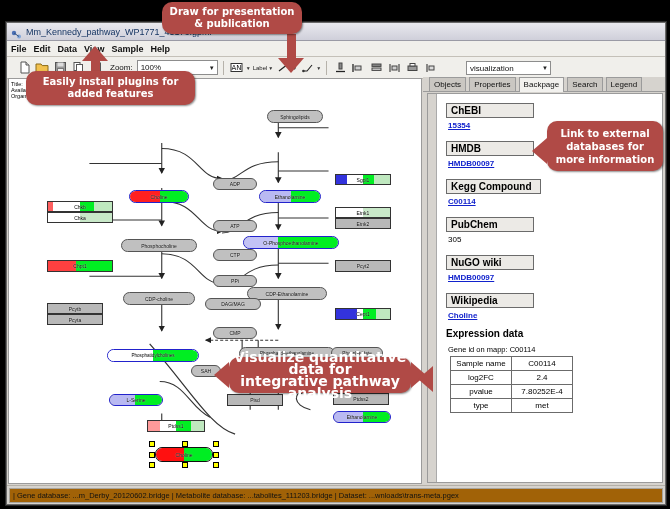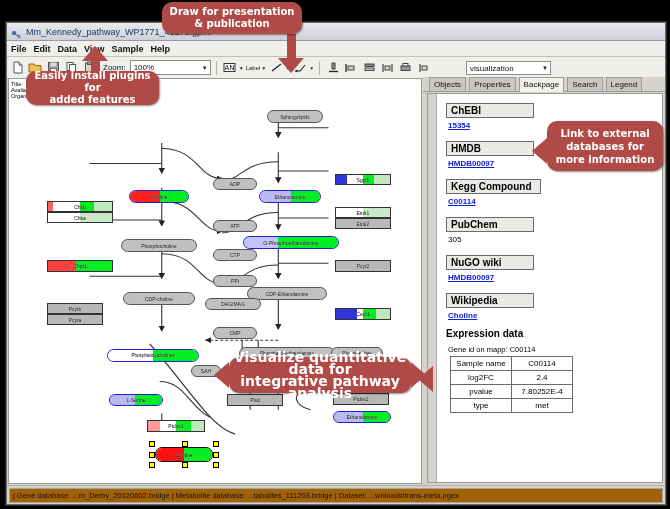--- a/index.html
+++ b/index.html
@@ -12,21 +12,21 @@
   .titlebar{height:17px;background:linear-gradient(#e9e9ee,#cfcfda);border-bottom:1px solid #9a9aa5;
             display:flex;align-items:center;padding:0 4px;}
   .titlebar .tb-icon{width:11px;height:11px;margin-right:4px;position:relative;flex:0 0 auto;}
   .tb-title{font-size:9px;color:#10305f;white-space:nowrap;overflow:hidden;}
 
   .menubar{height:15px;background:#f0efeb;border-bottom:1px solid #c4c0b8;display:flex;align-items:center;
            padding-left:4px;gap:7px;}
   .menubar span{font-size:9px;color:#111;font-weight:bold;cursor:default;}
 
   .toolbar{height:21px;background:#f0efeb;border-bottom:1px solid #bdb9b1;display:flex;align-items:center;
-           padding-left:2px;gap:2px;position:relative;}
+           padding-left:9px;gap:2px;position:relative;}
   .tbtn{width:16px;height:16px;display:flex;align-items:center;justify-content:center;}
   .tsep{width:1px;height:14px;background:#b6b2aa;margin:0 3px;}
   .zoomlbl{font-size:8px;margin:0 2px 0 4px;color:#111;}
   .combo{height:13px;border:1px solid #8d8d8d;background:#fff;display:flex;align-items:center;
          justify-content:space-between;padding:0 2px 0 3px;font-size:8px;color:#111;}
   .combo .cb-arrow{font-size:6px;color:#222;}
   .drop{display:flex;align-items:center;gap:1px;}
   .drop .arrow{font-size:5px;color:#333;}
 
   
@@ -521,21 +521,21 @@
 
   <div class="callout" style="left:162px;top:2px;width:140px;height:32px;font-size:10px;line-height:12px;">
     <span>
       <span>Draw for presentation</span><br>
       <span>&amp; publication</span>
     </span>
   </div>
   <div class="ar-stem" style="left:287px;top:34px;width:9px;height:26px;"></div>
   <div class="ar-down" style="left:278px;top:58px;"></div>
 
-  <div class="callout" style="left:26px;top:71px;width:133px;height:34px;font-size:10px;line-height:12px;">
+  <div class="callout" style="left:26px;top:71px;width:169px;height:34px;font-size:10px;line-height:12px;">
     <span>
       <span>Easily install plugins for</span><br>
       <span>added features</span>
     </span>
   </div>
   <div class="ar-stem" style="left:91px;top:60px;width:9px;height:12px;"></div>
   <div class="ar-up" style="left:82px;top:46px;"></div>
 
   <div class="callout" style="left:229px;top:357px;width:182px;height:36px;font-size:14px;line-height:12px;">
     <span>

